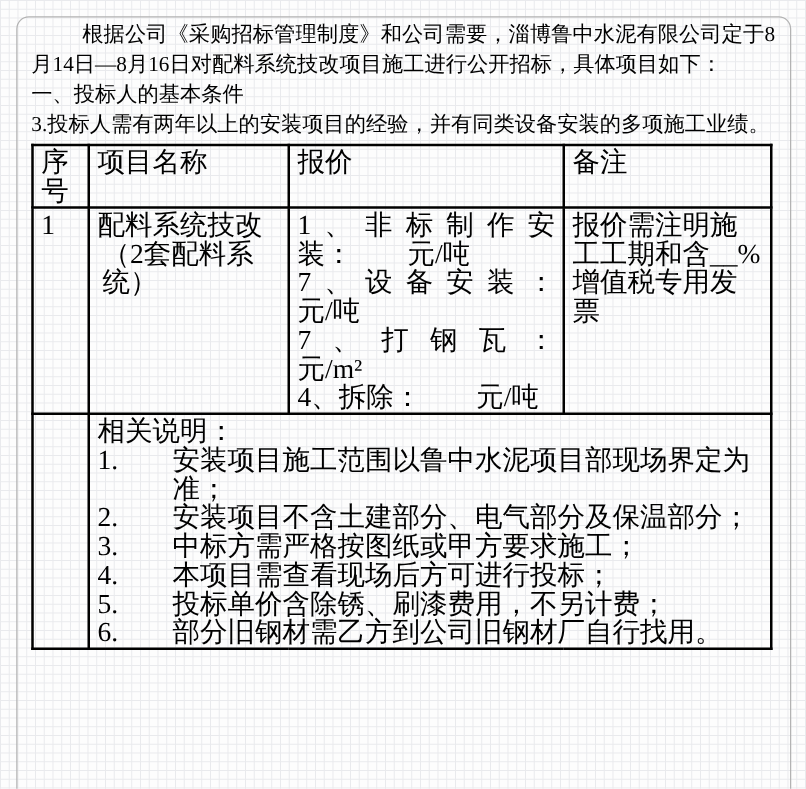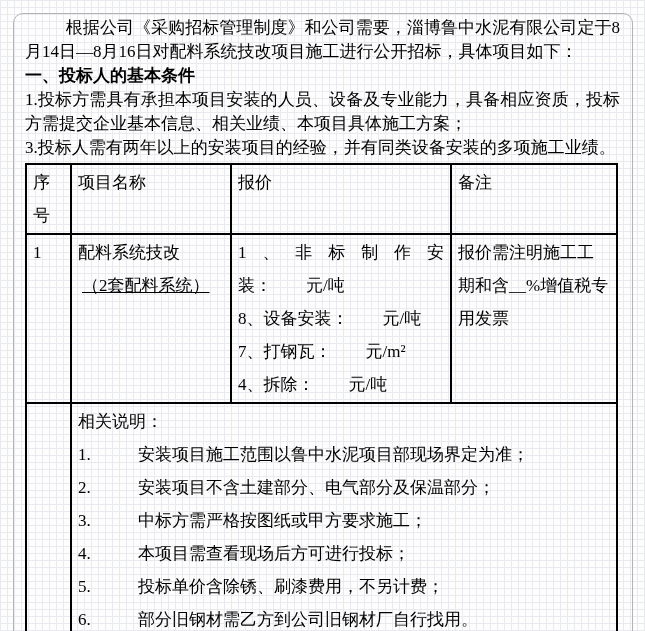--- a/index.html
+++ b/index.html
@@ -25,57 +25,56 @@
   }
   .content {
     position: absolute;
     left: 25px; top: 16px;
     width: 595px;
     font-size: 17px;
     line-height: 24px;
     text-align: justify;
   }
   .intro { text-indent: 2.4em; }
-  .sec-title { font-weight: bold; }
+  .sec-title { font-weight: normal; }
   table.projects {
     margin-top: 3px;
     border-collapse: collapse;
     table-layout: fixed;
     width: 591px;
-    font-size: 17px;
-    line-height: 33px;
+    font-size: 22px;
+    line-height: 23px;
   }
   table.projects th, table.projects td {
     border: 2px solid #000;
     vertical-align: top;
     text-align: left;
     font-weight: normal;
     padding: 1px 6px;
   }
   th.col-no { padding: 1px 5px; }
   td.cell-no { padding-left: 10px; }
-  .name-line2 { padding-left: 4px; text-decoration: underline; }
+  .name-line2 { padding-left: 4px; }
   .price-line { text-align: justify; }
   .justify-last { text-align-last: justify; }
   .note-cell { text-align: justify; margin-top: 36px; }
   .notes-item { display: flex; }
   .notes-item .num { display: inline-block; width: 40px; flex: 0 0 40px; }
   .notes-item .txt { flex: 1; margin-left: 20px; }
 </style>
 </head>
 <body>
 
 <div class="page-frame"></div>
 
 <div class="content">
 
   <p class="intro">根据公司《采购招标管理制度》和公司需要，淄博鲁中水泥有限公司定于8月14日—8月16日对配料系统技改项目施工进行公开招标，具体项目如下：</p>
 
   <div class="sec-title">一、投标人的基本条件</div>
-  <div>1.投标方需具有承担本项目安装的人员、设备及专业能力，具备相应资质，投标方需提交企业基本信息、相关业绩、本项目具体施工方案；</div>
   <div>3.投标人需有两年以上的安装项目的经验，并有同类设备安装的多项施工业绩。</div>
 
 
   <table class="projects">
     <colgroup>
       <col style="width:45px">
         <col style="width:160px">
         <col style="width:220px">
         <col style="width:166px">
     </colgroup>
@@ -88,21 +87,21 @@
     </tr>
     <tr>
       <td class="cell-no">1</td>
       <td>
         <div>配料系统技改</div>
         <div class="name-line2">（2套配料系统）</div>
       </td>
       <td>
         <div class="price-line justify-last">1、非标制作安</div>
         <div class="price-line">装：　　元/吨</div>
-        <div class="price-line">8、设备安装：　　元/吨</div>
+        <div class="price-line">7、设备安装：　　元/吨</div>
         <div class="price-line">7、打钢瓦：　　元/m²</div>
         <div class="price-line">4、拆除：　　元/吨</div>
       </td>
       <td class="note-cell">报价需注明施工工期和含__%增值税专用发票</td>
     </tr>
     <tr>
       <td></td>
       <td colspan="3">
         <div>相关说明：</div>
         <div class="notes-item">

